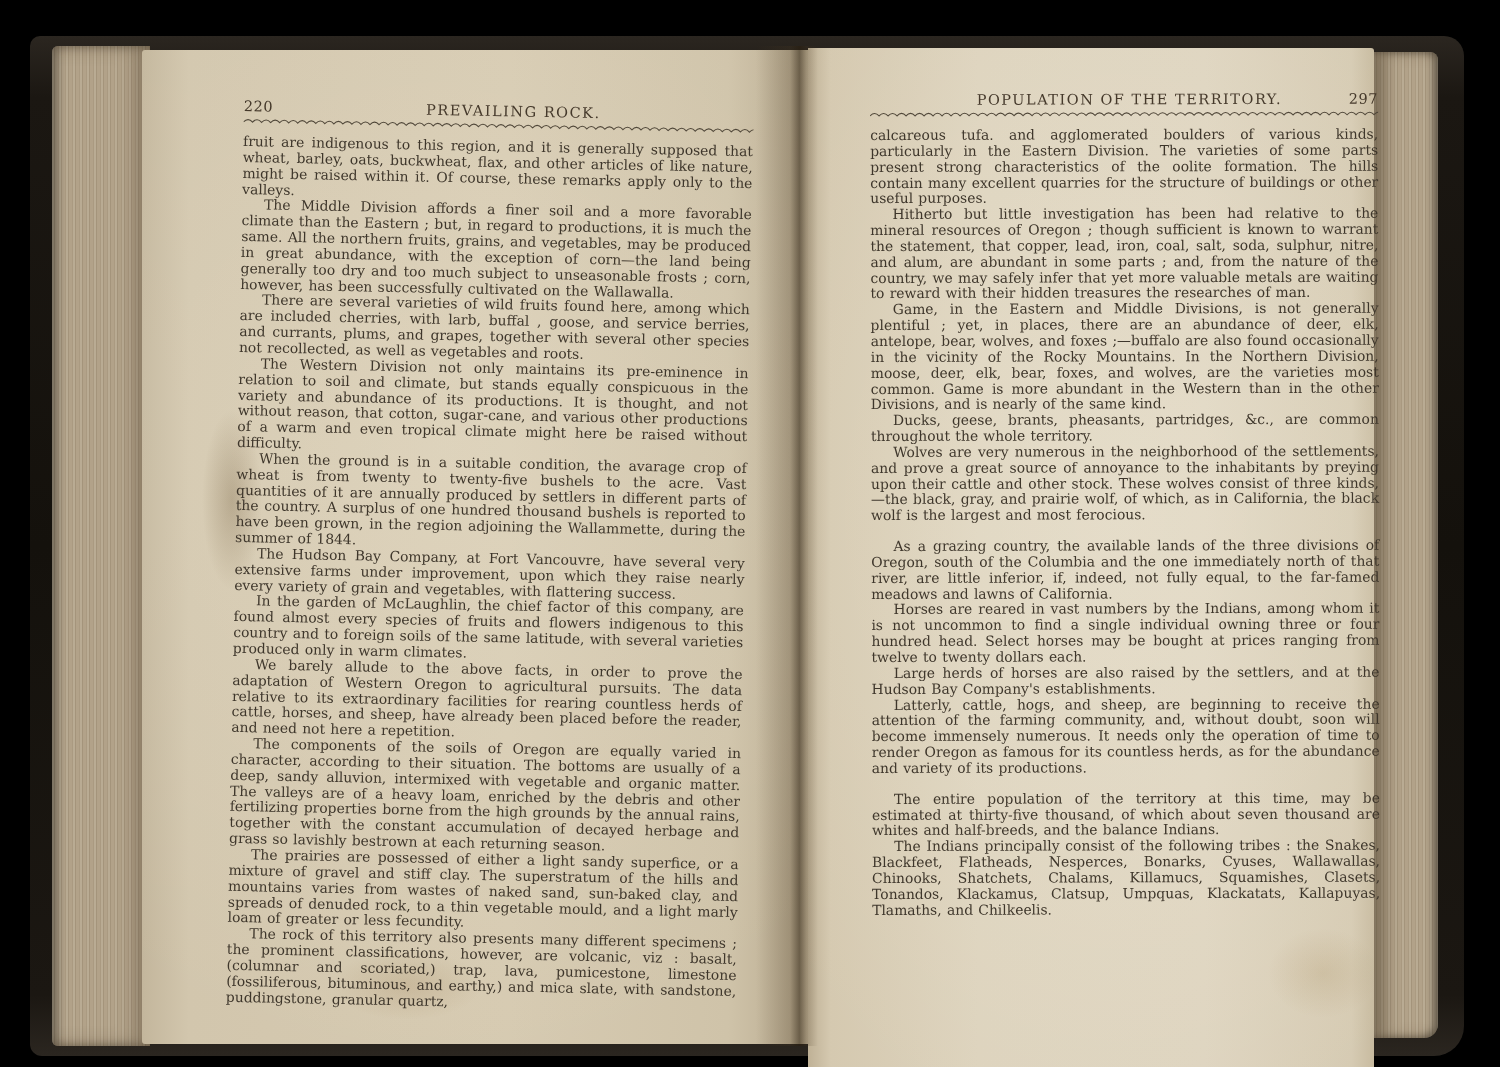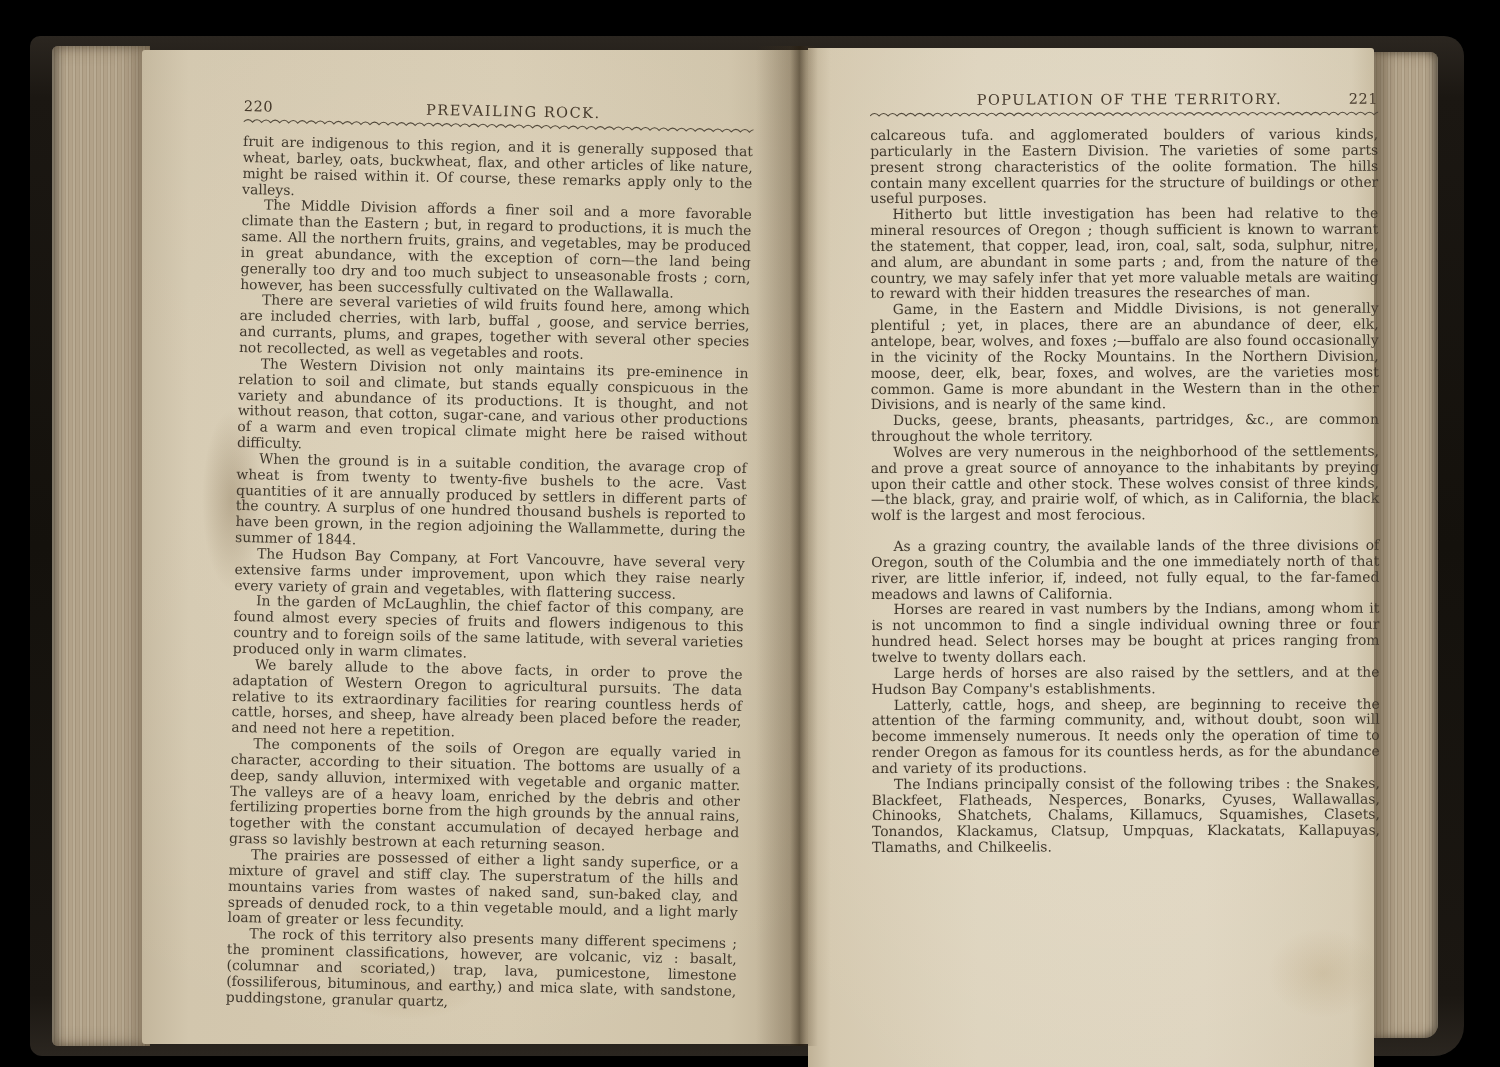--- a/index.html
+++ b/index.html
@@ -127,34 +127,35 @@
         <p class="ind">The rock of this territory also presents many different specimens ; the prominent classifications, however, are volcanic, viz : basalt, (columnar and scoriated,) trap, lava, pumicestone, limestone (fossiliferous, bituminous, and earthy,) and mica slate, with sandstone, puddingstone, granular quartz,</p>
       </div>
     </div>
   </div>
 
   <div class="page page-right">
     <div class="stain stain3"></div>
     <div class="textblock tb-right">
       <div class="runhead rh-right">
         <span class="title">POPULATION OF THE TERRITORY.</span>
-        <span class="pagenum">221</span>
+        <span class="pagenum">297</span>
       </div>
       <svg class="wave" viewBox="0 0 508 9" preserveAspectRatio="none">
           <path d="M0,6 q4.5,-5 9,0 q4.5,-5 9,0 q4.5,-5 9,0 q4.5,-5 9,0 q4.5,-5 9,0 q4.5,-5 9,0 q4.5,-5 9,0 q4.5,-5 9,0 q4.5,-5 9,0 q4.5,-5 9,0 q4.5,-5 9,0 q4.5,-5 9,0 q4.5,-5 9,0 q4.5,-5 9,0 q4.5,-5 9,0 q4.5,-5 9,0 q4.5,-5 9,0 q4.5,-5 9,0 q4.5,-5 9,0 q4.5,-5 9,0 q4.5,-5 9,0 q4.5,-5 9,0 q4.5,-5 9,0 q4.5,-5 9,0 q4.5,-5 9,0 q4.5,-5 9,0 q4.5,-5 9,0 q4.5,-5 9,0 q4.5,-5 9,0 q4.5,-5 9,0 q4.5,-5 9,0 q4.5,-5 9,0 q4.5,-5 9,0 q4.5,-5 9,0 q4.5,-5 9,0 q4.5,-5 9,0 q4.5,-5 9,0 q4.5,-5 9,0 q4.5,-5 9,0 q4.5,-5 9,0 q4.5,-5 9,0 q4.5,-5 9,0 q4.5,-5 9,0 q4.5,-5 9,0 q4.5,-5 9,0 q4.5,-5 9,0 q4.5,-5 9,0 q4.5,-5 9,0 q4.5,-5 9,0 q4.5,-5 9,0 q4.5,-5 9,0 q4.5,-5 9,0 q4.5,-5 9,0 q4.5,-5 9,0 q4.5,-5 9,0 q4.5,-5 9,0 q4.5,-5 9,0"></path>
         </svg>
       <div class="body">
         <p>calcareous tufa. and agglomerated boulders of various kinds, particularly in the Eastern Division.   The varieties of some parts present strong characteristics of the oolite formation.   The hills contain many excellent quarries for the structure of buildings or other useful purposes.</p>
         <p class="ind">Hitherto but little investigation has been had relative to the mineral resources of Oregon ; though sufficient is known to warrant the statement, that copper, lead, iron, coal, salt, soda, sulphur, nitre, and alum, are abundant in some parts ; and, from the nature of the country, we may safely infer that yet more valuable metals are waiting to reward with their hidden treasures the researches of man.</p>
         <p class="ind">Game, in the Eastern and Middle Divisions, is not generally plentiful ; yet, in places, there are an abundance of deer, elk, antelope, bear, wolves, and foxes ;—buffalo are also found occasionally in the vicinity of the Rocky Mountains.   In the Northern Division, moose, deer, elk, bear, foxes, and wolves, are the varieties most common.  Game is more abundant in the Western than in the other Divisions, and is nearly of the same kind.</p>
         <p class="ind">Ducks, geese, brants, pheasants, partridges, &amp;c., are common throughout the whole territory.</p>
         <p class="ind">Wolves are very numerous in the neighborhood of the settlements, and prove a great source of annoyance to the inhabitants by preying upon their cattle and other stock.   These wolves consist of three kinds,—the black, gray, and prairie wolf, of which, as in California, the black wolf is the largest and most ferocious.</p>
         <p class="ind gap">As a grazing country, the available lands of the three divisions of Oregon, south of the Columbia and the one immediately north of that river, are little inferior, if, indeed, not fully equal, to the far-famed meadows and lawns of California.</p>
         <p class="ind">Horses are reared in vast numbers by the Indians, among whom it is not uncommon to find a single individual owning three or four hundred head. Select horses may be bought at prices ranging from twelve to twenty dollars each.</p>
         <p class="ind">Large herds of horses are also raised by the settlers, and at the Hudson Bay Company's establishments.</p>
         <p class="ind">Latterly, cattle, hogs, and sheep, are beginning to receive the attention of the farming community, and, without doubt, soon will become immensely numerous.  It needs only the operation of time to render Oregon as famous for its countless herds, as for the abundance and variety of its productions.</p>
+        <p class="ind gap">The entire population of the territory at this time, may be estimated at thirty-five thousand, of which about seven thousand are whites and half-breeds, and the balance Indians.</p>
         <p class="ind">The Indians principally consist of the following tribes : the Snakes, Blackfeet, Flatheads, Nesperces, Bonarks, Cyuses, Wallawallas, Chinooks, Shatchets, Chalams, Killamucs, Squamishes, Clasets, Tonandos, Klackamus, Clatsup, Umpquas, Klackatats, Kallapuyas, Tlamaths, and Chilkeelis.</p>
       </div>
     </div>
   </div>
 
   <div class="gutter"></div>
 </div>
 
 </body></html>

